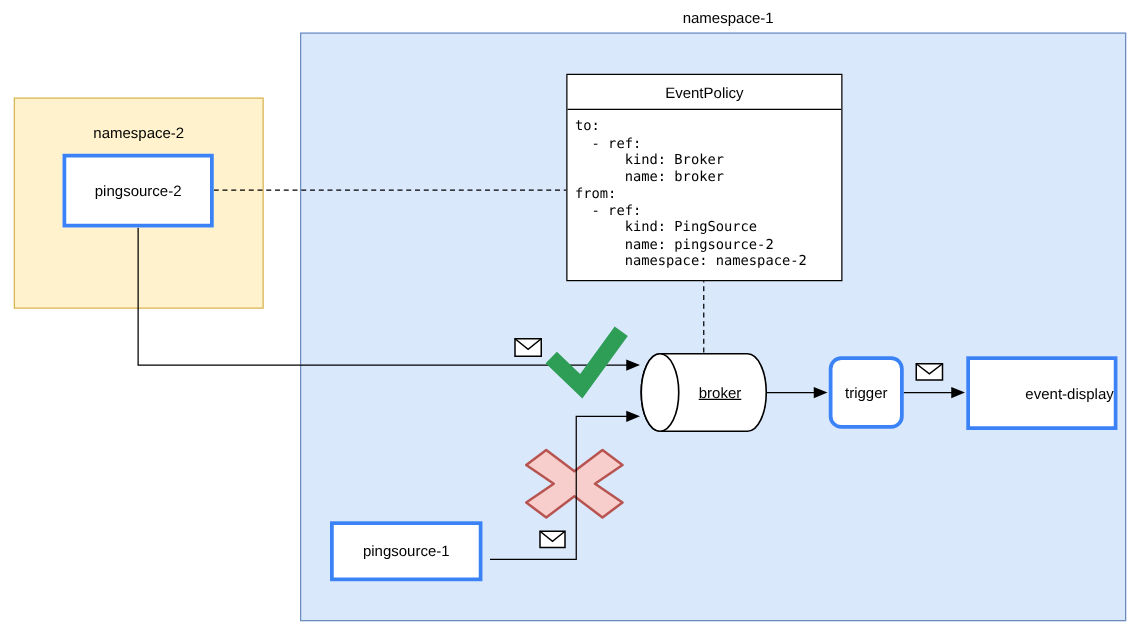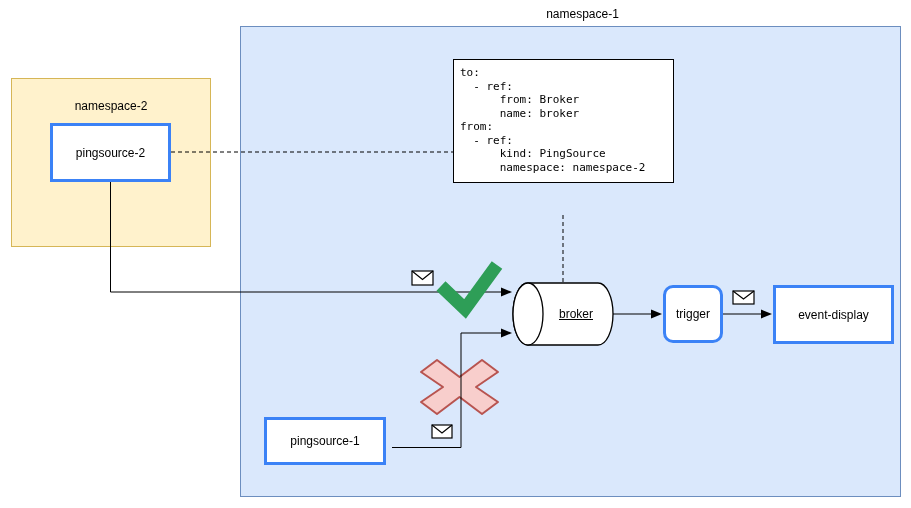--- a/index.html
+++ b/index.html
@@ -29,21 +29,21 @@
 
   .node {
     position: absolute; z-index: 3; box-sizing: border-box;
     background: #ffffff; border: 3px solid #3b82f6;
     display: flex; align-items: center; justify-content: center;
     font-size: 12px;
   }
   .pingsource2 { left: 50px;  top: 123px; width: 121px; height: 59px; }
   .pingsource1 { left: 264px; top: 417px; width: 122px; height: 48px; }
   .trigger     { left: 663px; top: 285px; width: 60px;  height: 58px; border-radius: 10px; }
-  .event-display { left: 773px; top: 285px; width: 121px; height: 59px; }
+  .event-display { left: 773px; top: 285px; width: 121px; height: 59px; justify-content: flex-end; }
 
   .broker-label {
     position: absolute; z-index: 3;
     left: 543px; top: 283px; width: 66px; height: 62px;
     display: flex; align-items: center; justify-content: center;
     font-size: 12px;
     text-decoration: underline;
   }
 
   .eventpolicy {
@@ -127,25 +127,27 @@
 
   <div class="node trigger">
     <span>trigger</span>
   </div>
 
   <div class="node event-display">
     <span>event-display</span>
   </div>
 
   <div class="eventpolicy">
+    <div class="ep-title">EventPolicy</div>
     <div class="ep-body">
       <div class="ep-line">to:</div>
       <div class="ep-line">  - ref:</div>
-      <div class="ep-line">      from: Broker</div>
+      <div class="ep-line">      kind: Broker</div>
       <div class="ep-line">      name: broker</div>
       <div class="ep-line">from:</div>
       <div class="ep-line">  - ref:</div>
       <div class="ep-line">      kind: PingSource</div>
+      <div class="ep-line">      name: pingsource-2</div>
       <div class="ep-line">      namespace: namespace-2</div>
     </div>
   </div>
 
 </div>
 
 </body></html>

